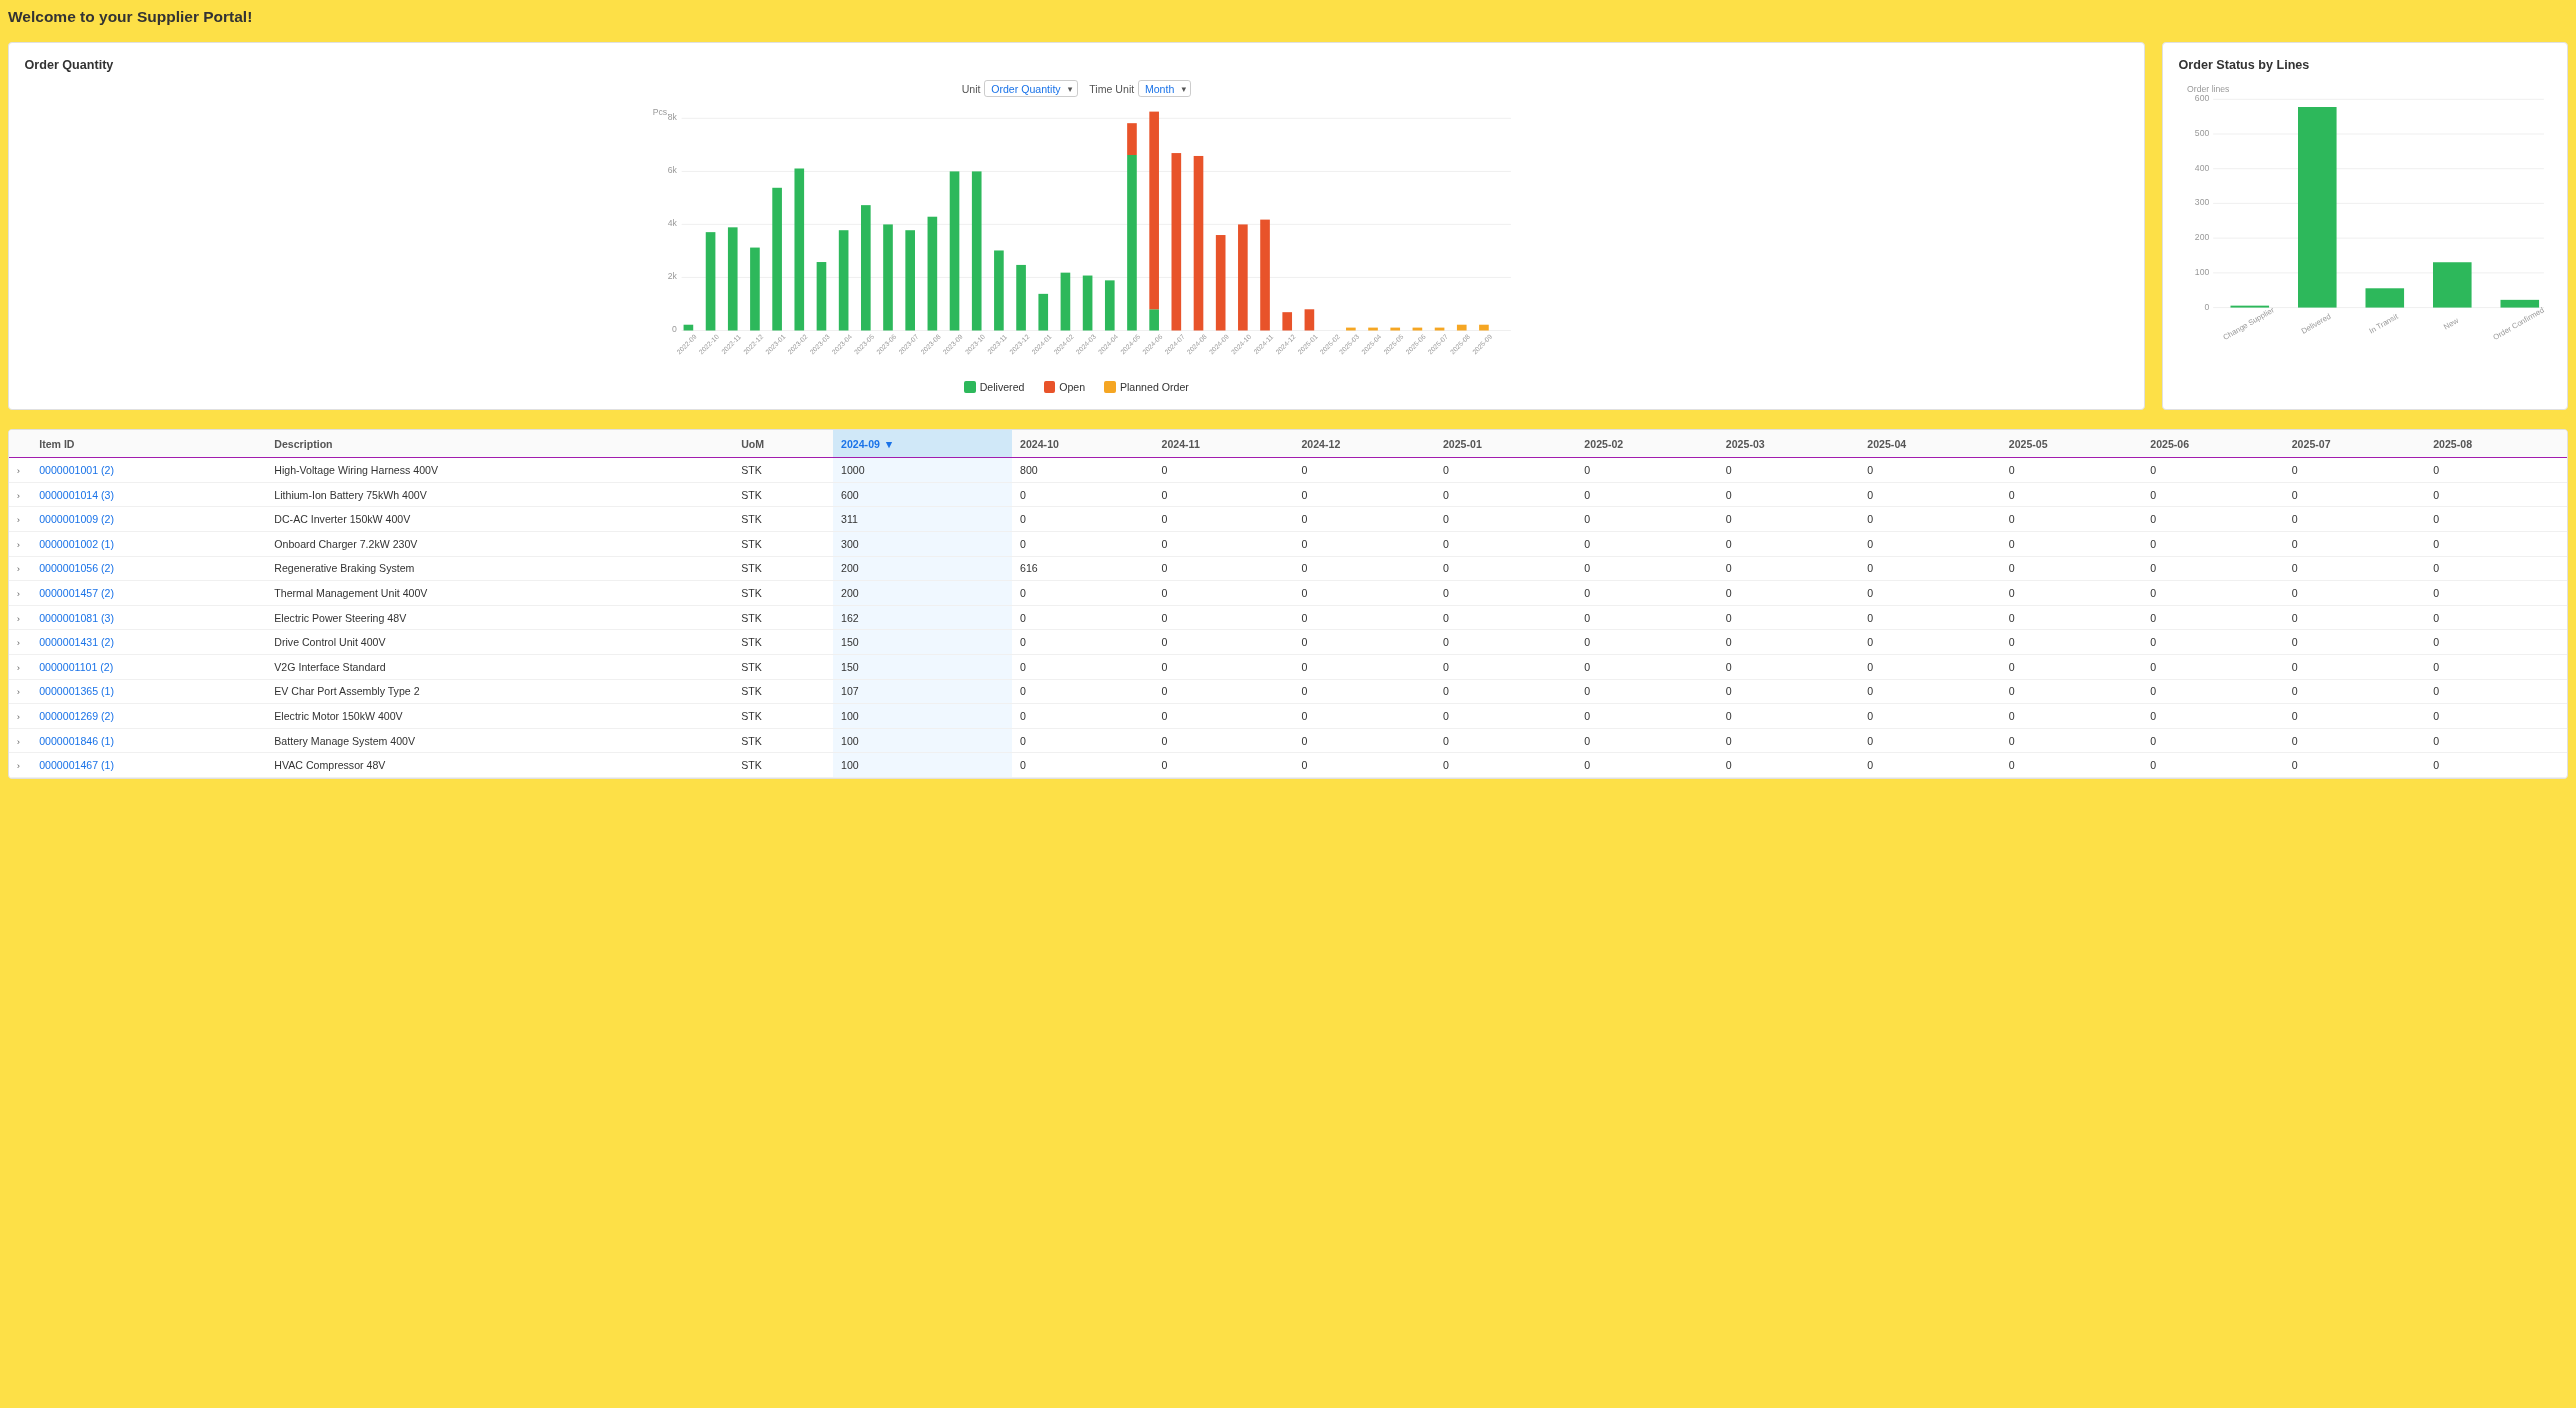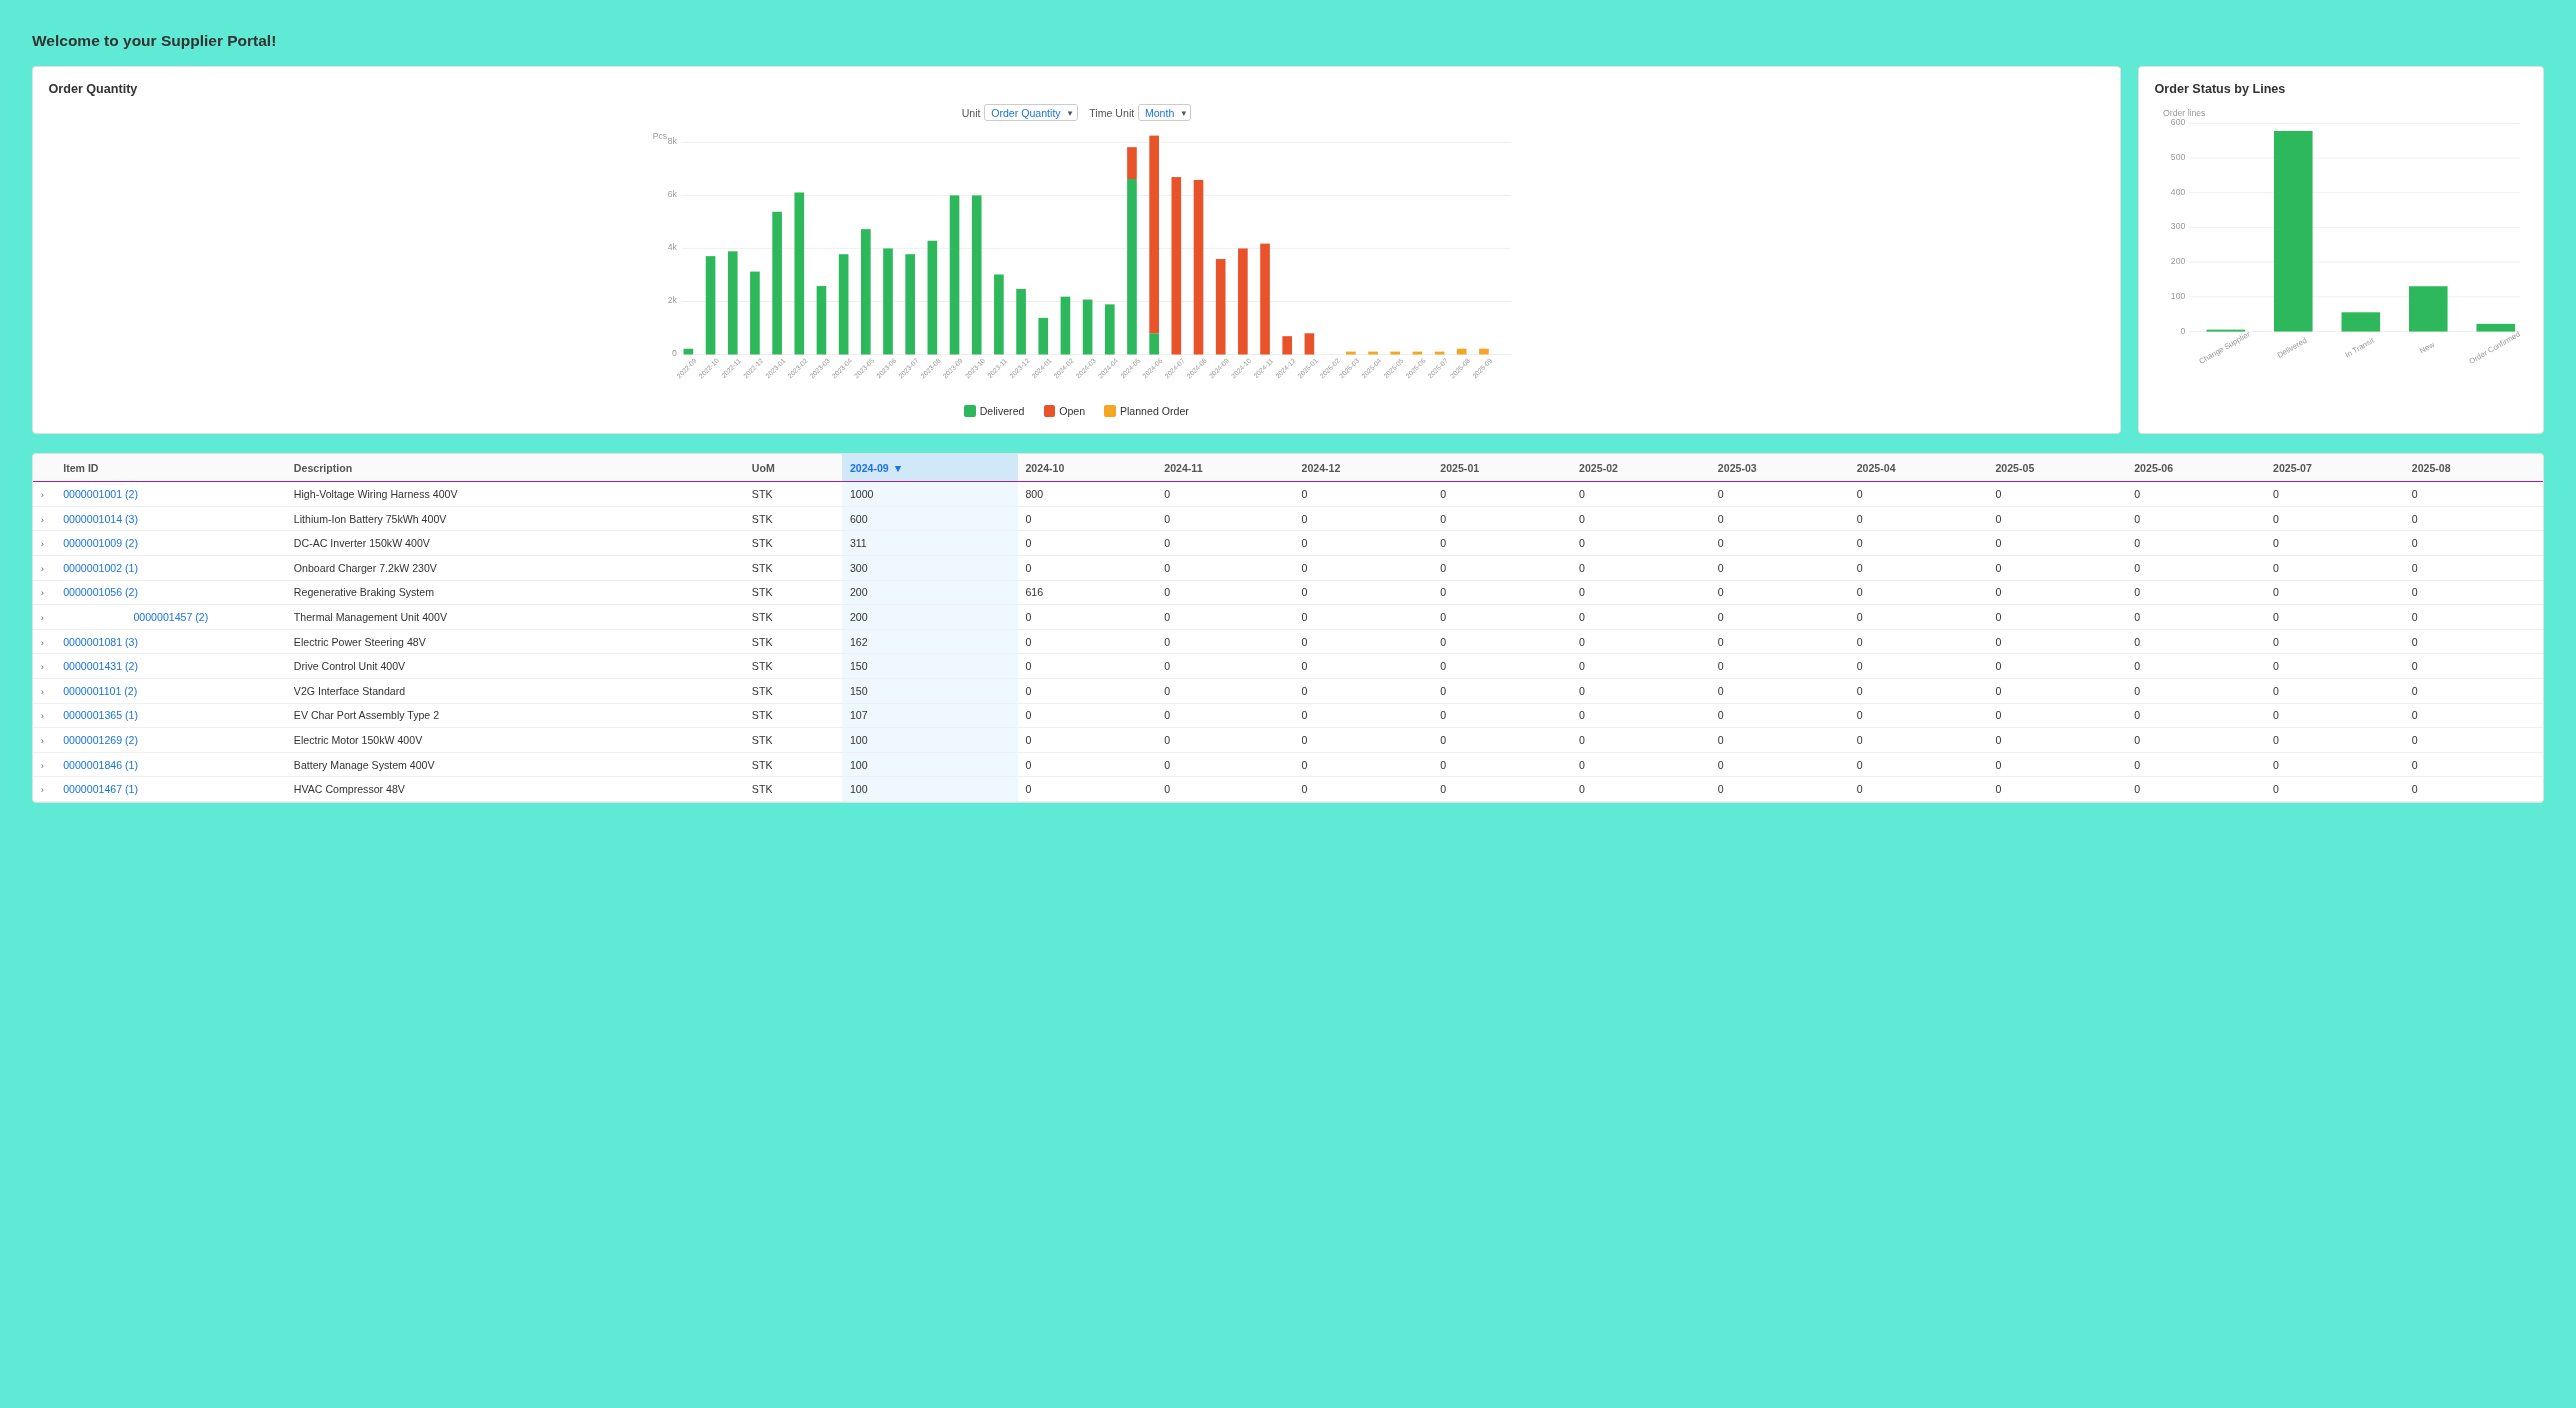--- a/index.html
+++ b/index.html
@@ -1,17 +1,17 @@
 <!DOCTYPE html>
 <html><head>
   <meta charset="utf-8">
   <style>
     * { box-sizing: border-box; margin: 0; padding: 0; }
     body { font-family: Arial, sans-serif; background: #f5f5f5; color: #333; font-size: 11.6px; }
-    .page { background: #5eead4; min-height: 100vh; padding: 32px; }
+    .page { background: #fde047; min-height: 100vh; padding: 8px; }
     .page-title { font-size: 15.5px; font-weight: bold; margin-bottom: 15.5px; }
 
     
     .charts-row { display: flex; gap: 17px; margin-bottom: 19.3px; }
     .chart-card { background: #fff; border: 1px solid #e0e0e0; border-radius: 3.9px; padding: 15.5px; }
     .chart-card-main { flex: 1; }
     .chart-card-side { width: 406px; }
     .chart-title { font-size: 12.6px; font-weight: bold; margin-bottom: 7.7px; }
 
     
@@ -371,21 +371,21 @@
             <td>0</td>
             <td>0</td>
             <td>0</td>
             <td>0</td>
             <td>0</td>
             <td>0</td>
             <td>0</td>
           </tr>
           <tr>
             <td><span class="expand-btn">›</span></td>
-            <td style="color: rgb(26, 115, 232); text-align: center;">0000001457 (2)</td>
+            <td style="color: rgb(26, 115, 232);">0000001457 (2)</td>
             <td>Thermal Management Unit 400V</td>
             <td>STK</td>
             <td style="background: rgb(240, 248, 255);">200</td>
             <td>0</td>
             <td>0</td>
             <td>0</td>
             <td>0</td>
             <td>0</td>
             <td>0</td>
             <td>0</td>

